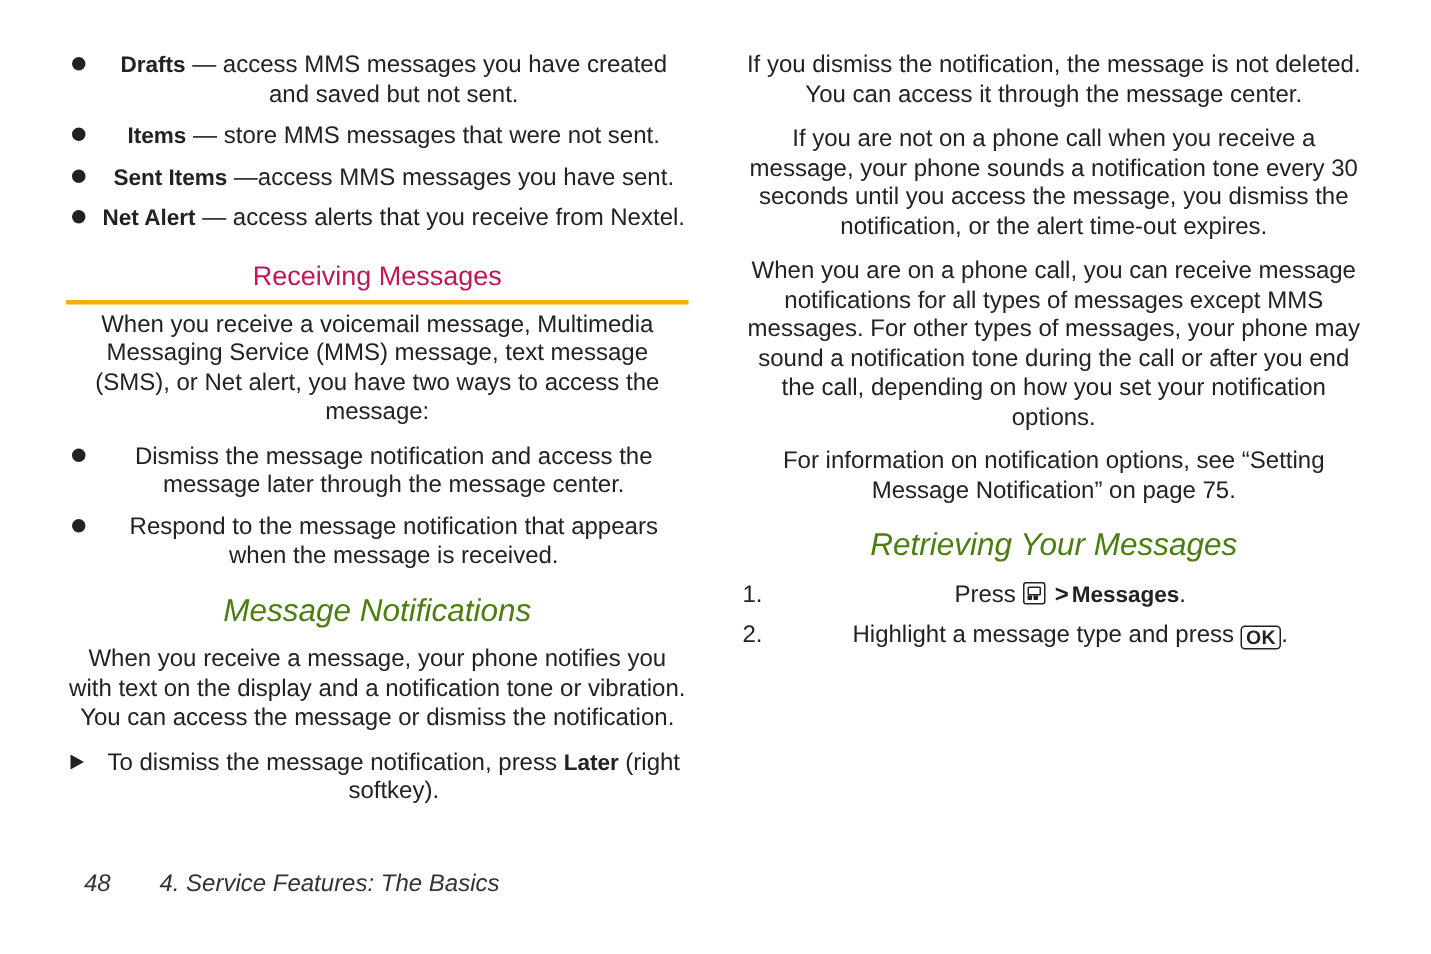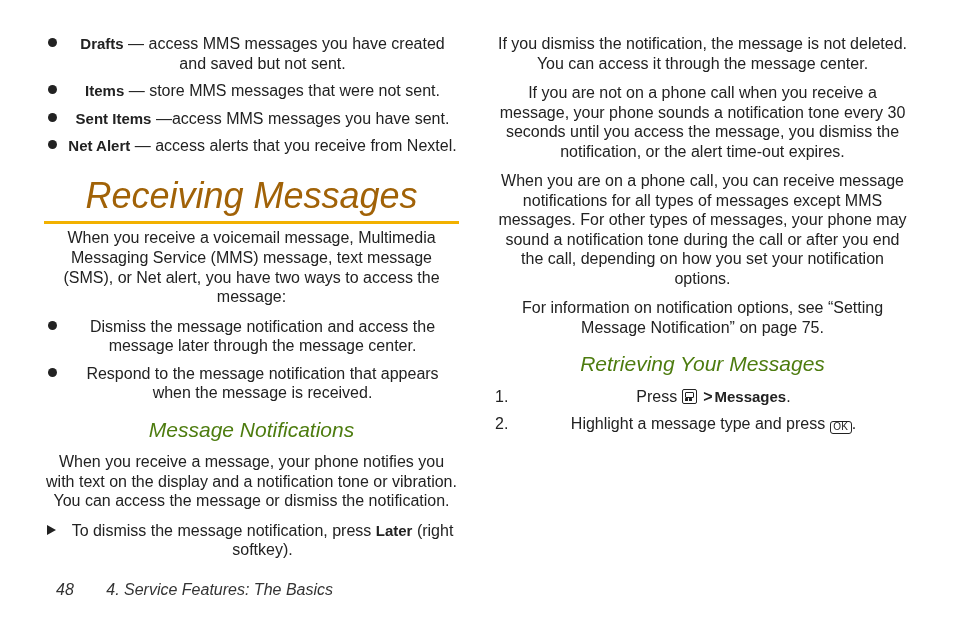--- a/index.html
+++ b/index.html
@@ -91,46 +91,45 @@
   ol.numbered > li::before {
     content: counter(step) ".";
     position: absolute;
     left: 0;
     top: 0;
     font-weight: normal;
   }
 
   
   h1.sec {
-    font-size: 36px;
-    font-style: italic;
+    font-size: 18px;
     font-weight: normal;
-    color: #a16207;
+    color: #be185d;
     margin: 18px 0 4px 0;
     padding-bottom: 4px;
     border-bottom: 3px solid #f2b100;
   }
   h2.sub {
     font-size: 21px;
     font-style: italic;
     font-weight: normal;
     color: #4d7c0f;
     margin: 14px 0 10px 0;
   }
   .bold-i { font-weight: bold; font-size: 15px; }
   .gt     { font-weight: bold; padding: 0 2px; }
 
   
   .key-ok {
     display: inline-block;
     vertical-align: -1px;
     border: 1.2px solid #222;
     border-radius: 3px;
-    font-size: 10px;
-    font-weight: normal;
+    font-size: 13px;
+    font-weight: bold;
     padding: 0.5px 2.5px 0.5px 2.5px;
     line-height: 1;
     letter-spacing: 0.3px;
   }
   .key-menu {
     display: inline-block;
     vertical-align: -2px;
     width: 13px;
     height: 13px;
     border: 1.2px solid #222;

